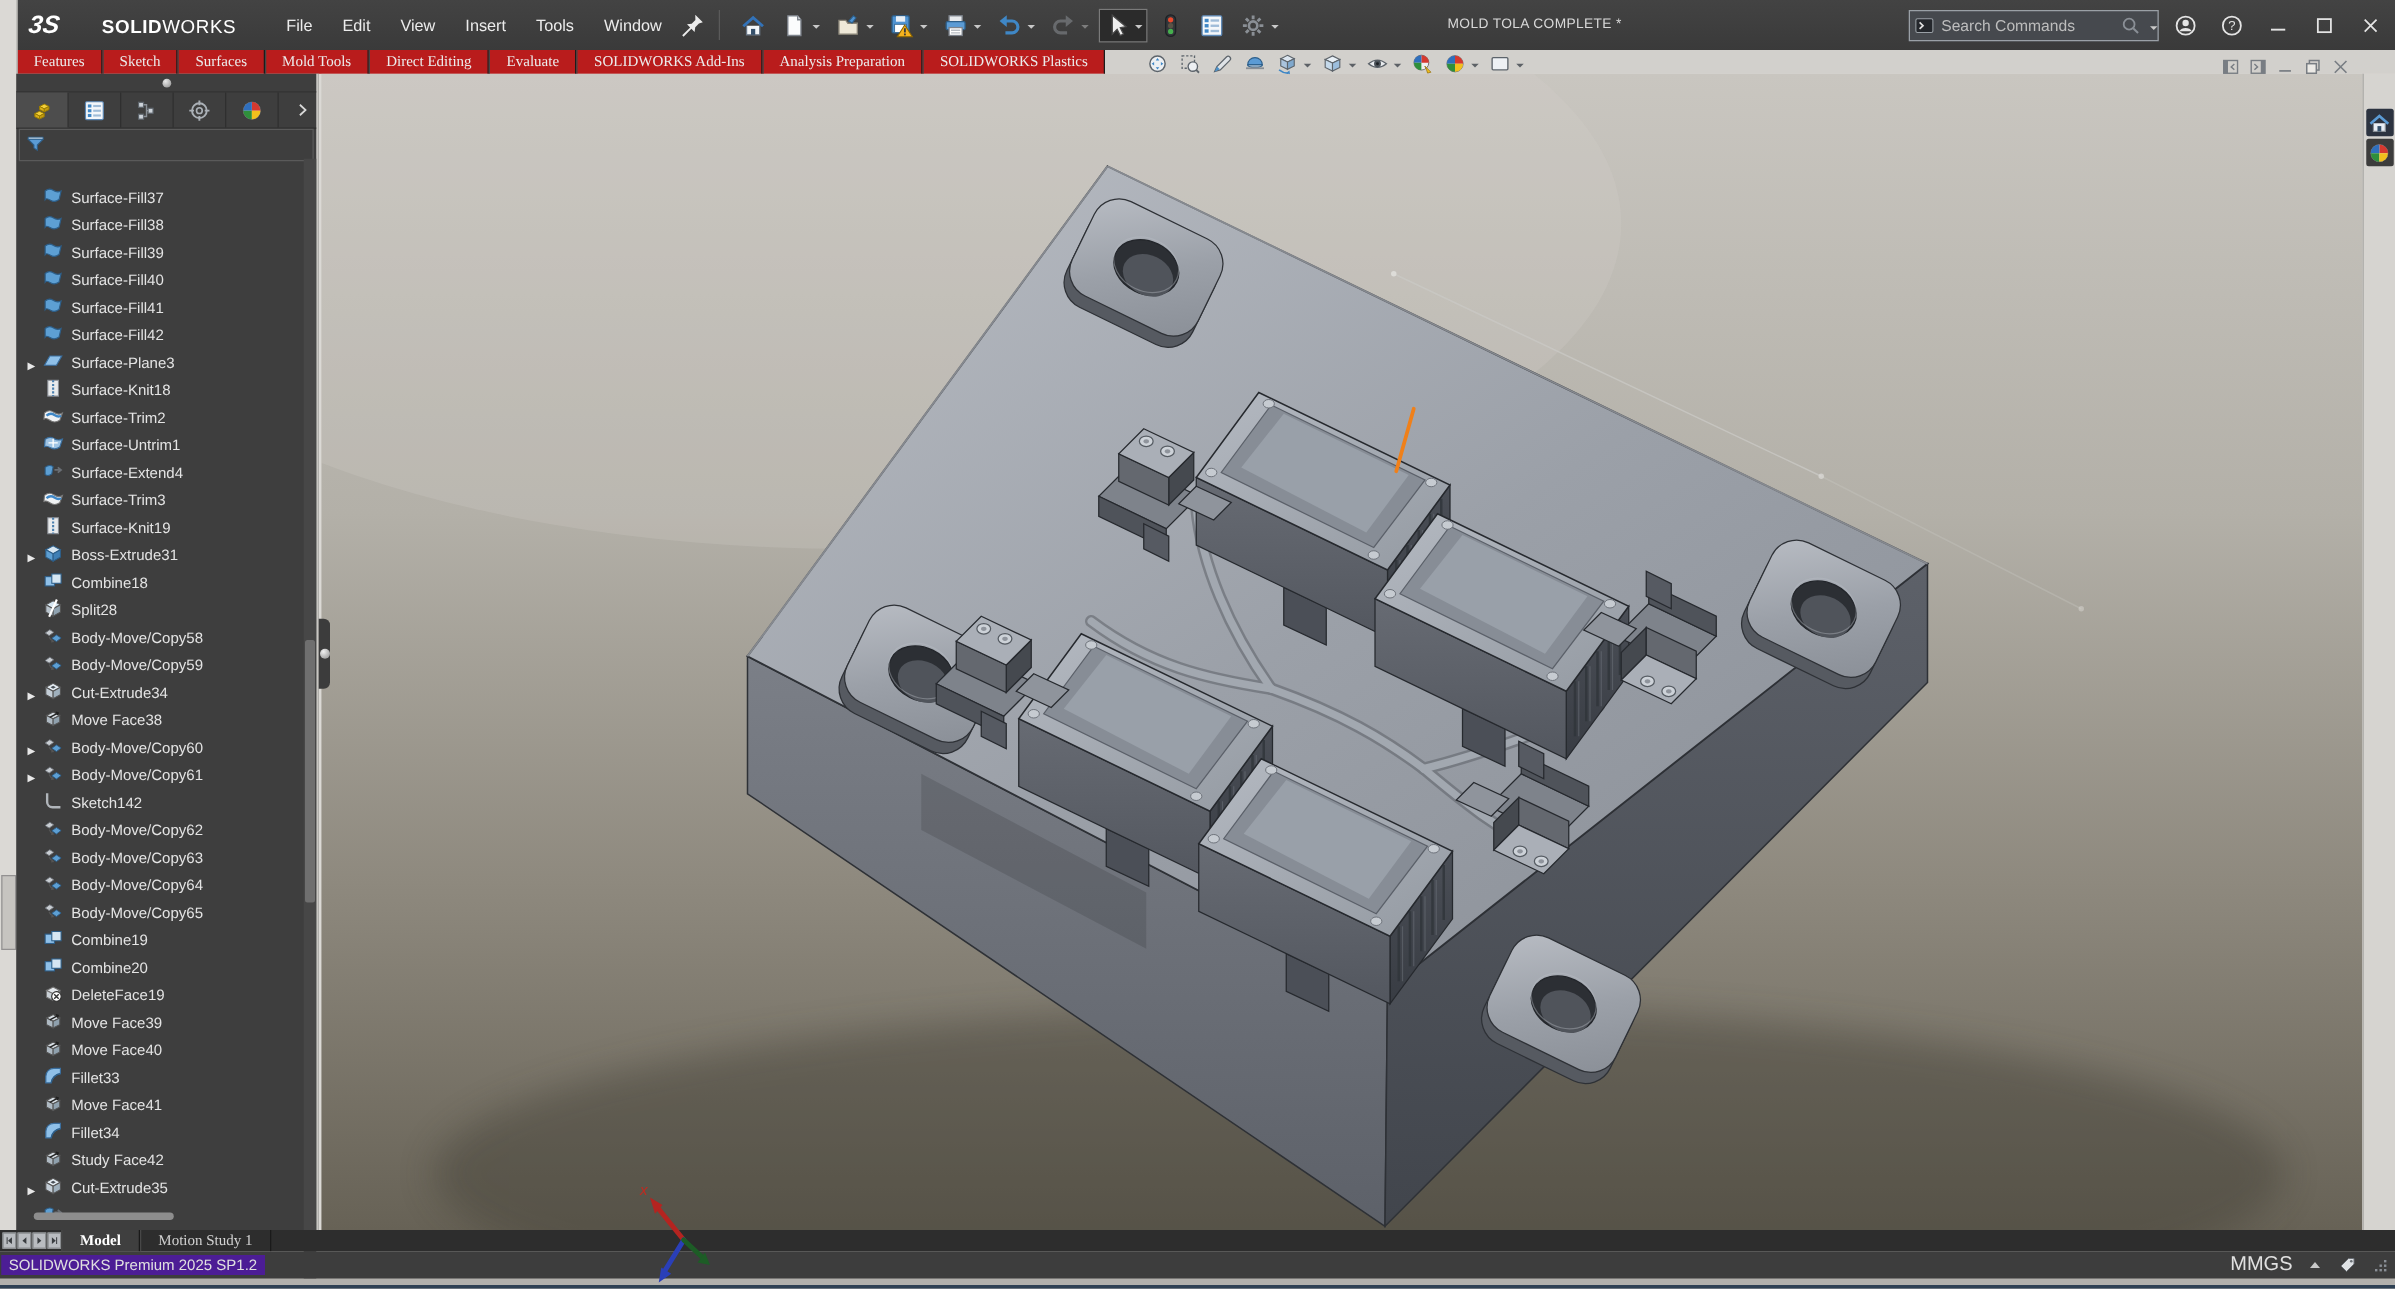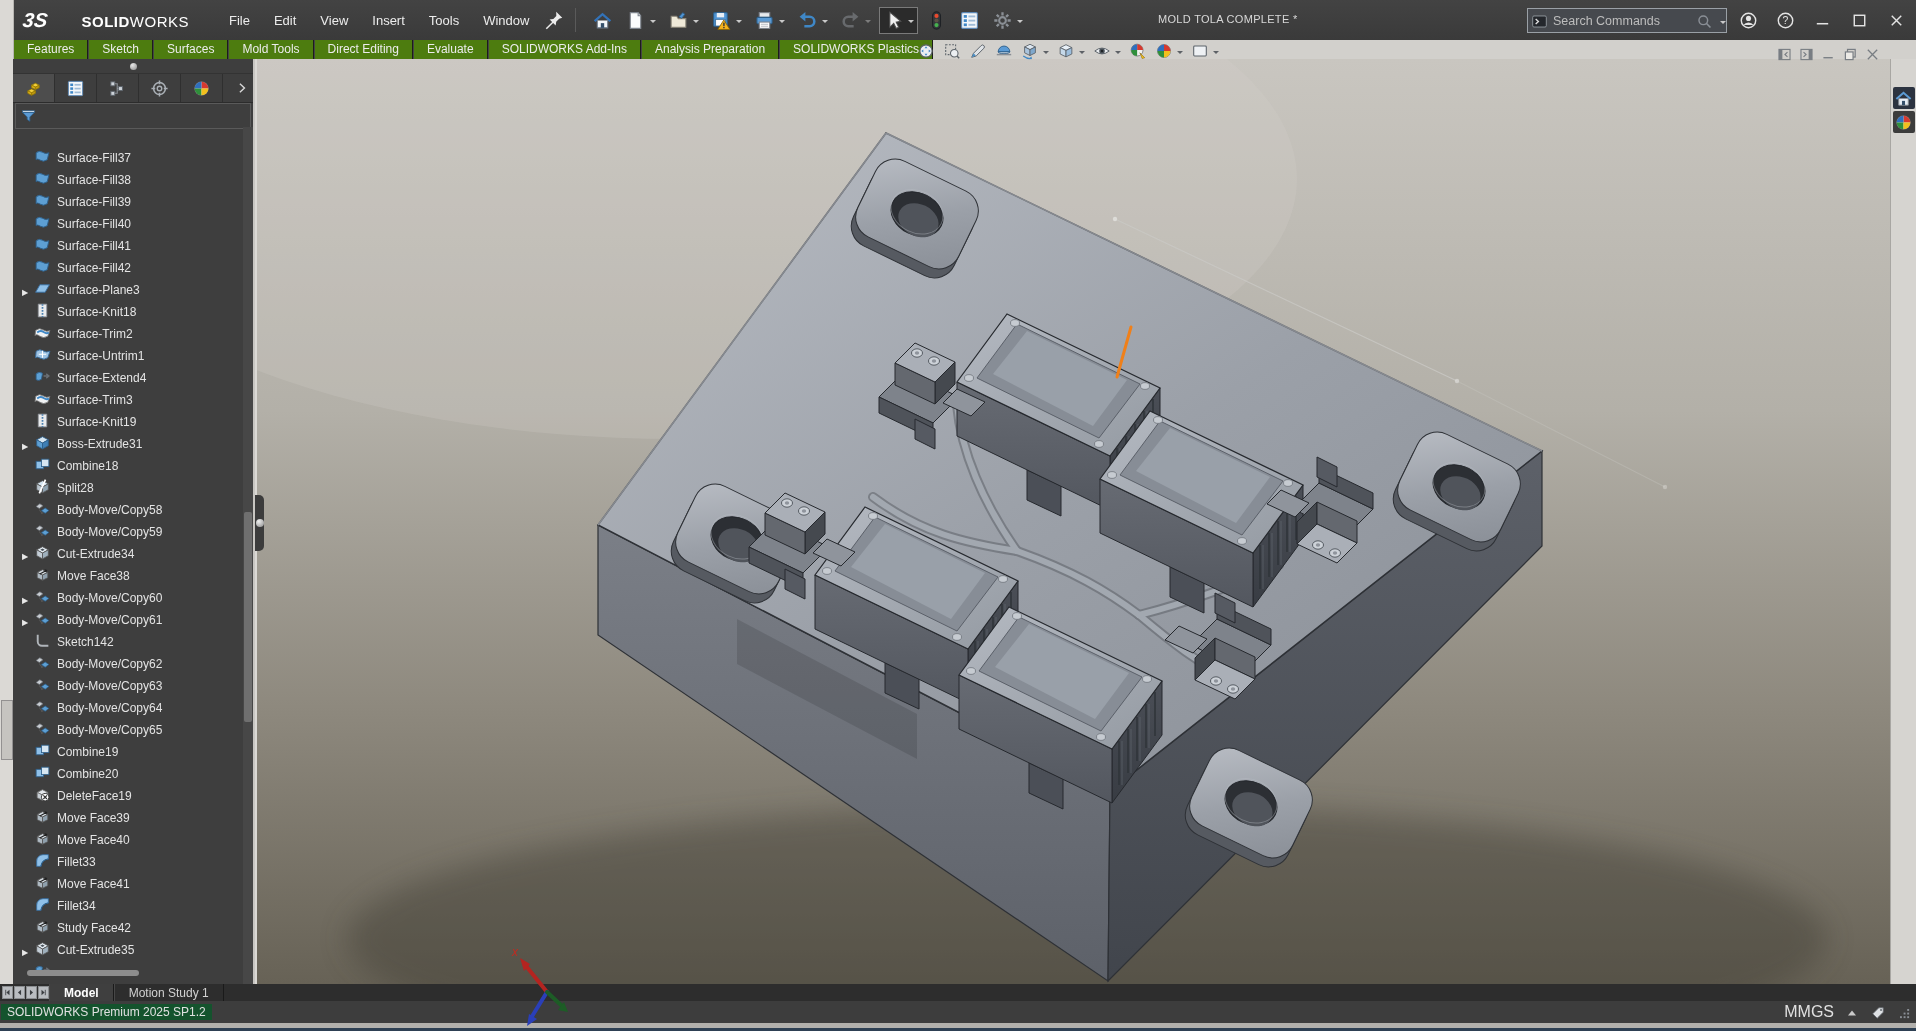--- a/index.html
+++ b/index.html
@@ -28,21 +28,21 @@
   #searchbox{position:absolute;left:1514px;top:8px;width:198px;height:23px;background:#46494e;
              border:1px solid #9aa0a6;display:flex;align-items:center;}
   #searchbox .ic{width:17px;height:17px;margin:0 3px;}
   #searchinput{flex:1;background:transparent;border:none;outline:none;color:#d8d8d8;font-size:12.5px;min-width:0;}
   #searchinput::placeholder{color:#bdbdbd;}
   #tb-right{position:absolute;right:8px;top:0;height:40px;display:flex;align-items:center;gap:13px;}
   .wbtn{width:24px;height:24px;display:flex;align-items:center;justify-content:center;}
   .wbtn .ic{width:19px;height:19px;}
   
   #tabrow{position:absolute;left:13px;top:40px;width:1903px;height:19px;background:#d2d0cc;display:flex;}
-  #cmdtabs{display:flex;background:#4d7c0f;height:19px;}
+  #cmdtabs{display:flex;background:#b91c1c;height:19px;font-family:Liberation Serif, serif;}
   .ctab{color:#ececec;font-size:12px;padding:2px 13px 0;border-right:1px solid #1c1c1c;border-left:1px solid #454545;
         white-space:nowrap;cursor:default;}
   
   #headsup{position:absolute;left:916px;top:41px;height:20px;display:flex;align-items:center;gap:6px;z-index:5;}
   .hbtn{display:flex;align-items:center;padding:1px;}
   .hbtn .ic{width:18px;height:18px;}
   .hbtn .dd{border-top-color:#5d6166;}
   #doccontrols{position:absolute;left:1776px;top:45px;display:flex;gap:5px;z-index:5;}
   .dcbtn .ic{width:17px;height:17px;}
   
@@ -82,24 +82,24 @@
   .tsbtn{width:22px;height:22px;margin:2px auto;display:flex;align-items:center;justify-content:center;}
   .tsbtn .ic{width:19px;height:19px;}
   #ts-home{margin-top:28px;background:#2c3340;border-radius:2px;}
   #ts-scene{background:#3c3c3c;border-radius:2px;}
   
   #bottomtabs{position:absolute;left:0;top:984px;width:1916px;height:17px;background:#2d2d2d;display:flex;align-items:stretch;}
   #navbtns{display:flex;align-items:center;padding-left:2px;gap:1px;}
   .navb{width:11px;height:13px;background:#b9bcc0;border:1px solid #8a8d90;display:flex;align-items:center;justify-content:center;box-sizing:border-box;}
   .navb .ic{width:9px;height:9px;}
   .btab{display:flex;align-items:center;justify-content:center;padding:0 14px;font-size:12px;color:#d2d2d2;
-        border-right:1px solid #1a1a1a;border-left:1px solid #474747;white-space:nowrap;}
+        border-right:1px solid #1a1a1a;border-left:1px solid #474747;white-space:nowrap;font-family:Liberation Serif, serif;}
   .btab.active{background:#3f3f3f;color:#fff;font-weight:bold;}
   #statusbar{position:absolute;left:0;top:1001px;width:1916px;height:22px;background:#3d3d3d;display:flex;align-items:center;}
-  #statusleft{color:#e0e0e0;font-size:12px;padding:1px 6px;background:#14532d;margin-left:1px;}
+  #statusleft{color:#e0e0e0;font-size:12px;padding:1px 6px;background:#4c1d95;margin-left:1px;}
   #statusright{position:absolute;right:4px;display:flex;align-items: center;gap:10px;}
   #units{color:#e0e0e0;font-size:16px;}
   #statusright .ic{width:16px;height:16px;}
   #bottomstrip{position:absolute;left:0;top:1023px;width:1916px;height:8px;background:#b2b0ac;border-bottom:3px solid #2e4053;box-sizing:border-box;}
 </style>
 </head>
 <body>
 
 <div id="app">
 

